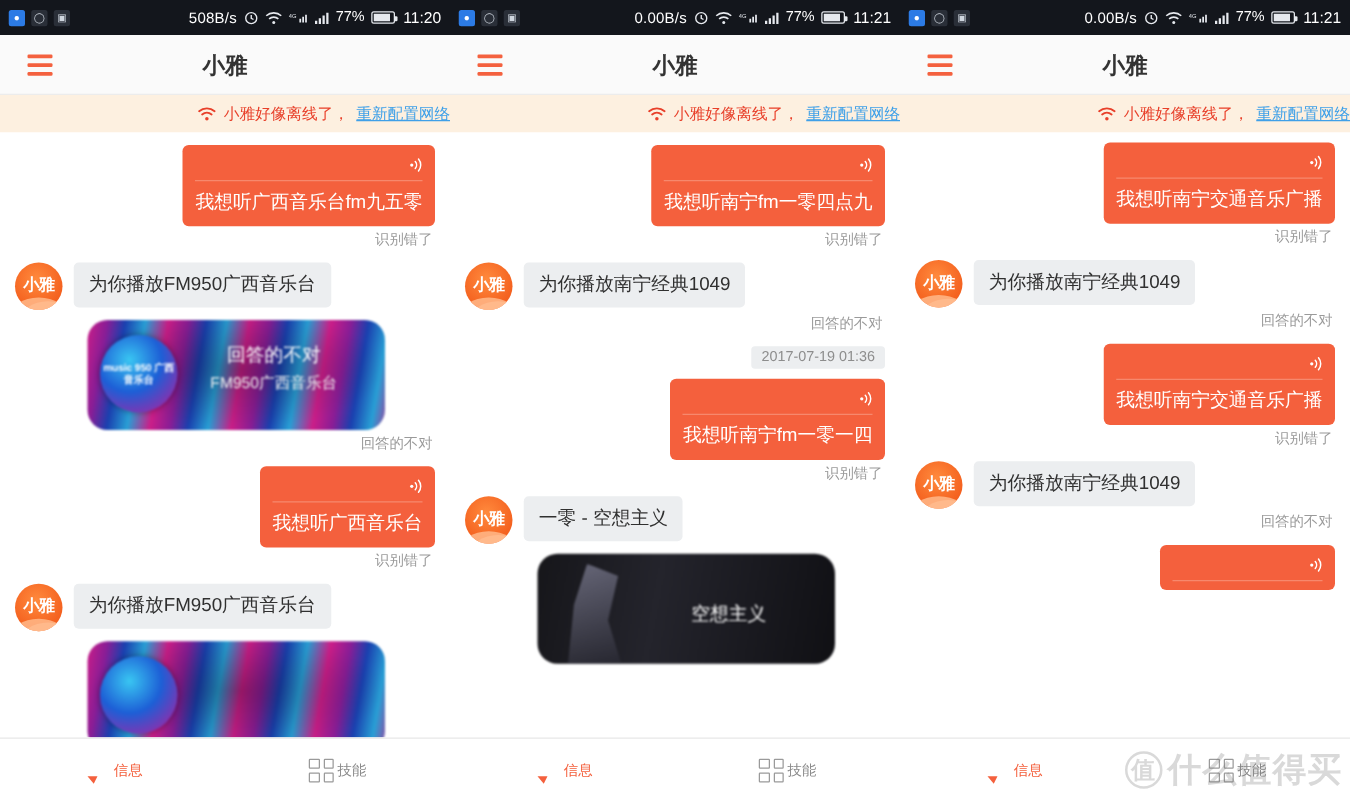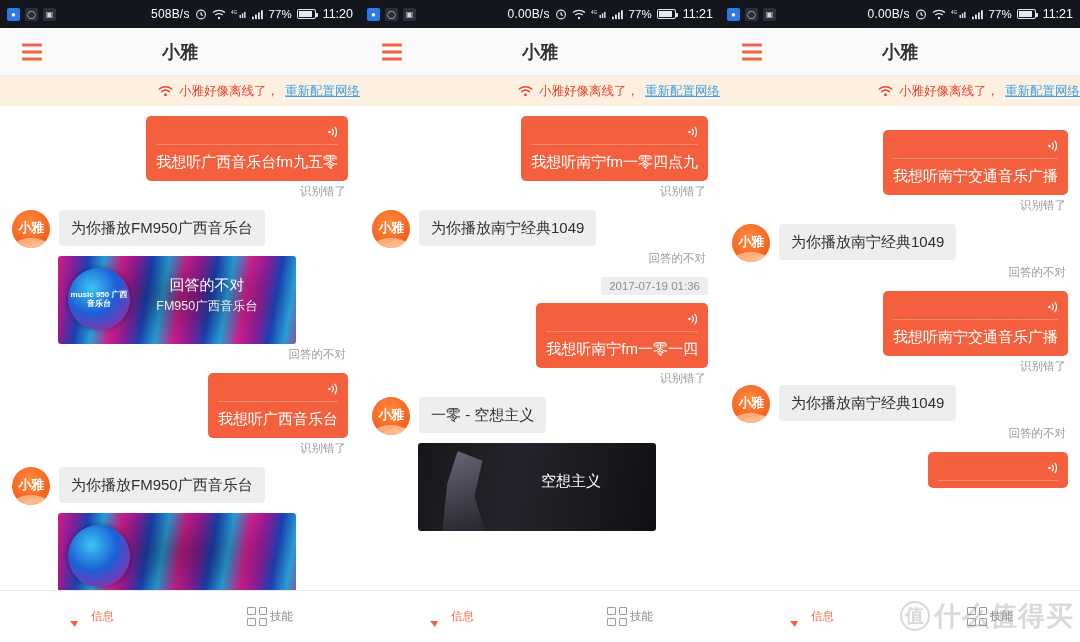--- a/index.html
+++ b/index.html
@@ -119,22 +119,22 @@
   }
 
   .timestamp-row { display: flex; justify-content: flex-end; margin: 10px 0 8px 0; }
   .timestamp {
     background: #eceef0; color: #8d8d8d; font-size: 11.5px;
     padding: 3px 8px; border-radius: 3px;
   }
 
   
   .card {
-    width: 238px; height: 88px; border-radius: 3px; overflow: hidden;
-    position: relative; margin-left: 46px; margin-bottom: 2px;
+    width: 238px; height: 88px; border-radius: 16px; overflow: hidden;
+    position: relative; margin-left: 58px; margin-bottom: 2px;
     filter: blur(0.7px);
   }
   .card.radio {
     background:
       repeating-linear-gradient(100deg,
         #d61f8f 0px, #8f1f9e 16px, #1b43b8 30px, #2aa7e0 46px, #d61f8f 64px);
   }
   .card.radio:before {
     content: ""; position: absolute; left: 50%; top: 50%;
     transform: translate(-50%,-50%);
@@ -155,21 +155,21 @@
   .card .csub { color: #f0f0f0; font-size: 12.5px; line-height: 20px; }
   .card.music {
     background: linear-gradient(100deg, #16161a 0%, #24242c 40%, #101014 100%);
   }
   .card.music .fig {
     position: absolute; left: 18px; top: 8px; width: 62px; height: 82px;
     background: linear-gradient(160deg, rgba(120,120,140,.85), rgba(40,40,55,.2));
     clip-path: polygon(35% 0%, 75% 12%, 62% 55%, 80% 100%, 10% 100%, 18% 40%);
     filter: blur(1.2px);
   }
-  .card.music .ctexts { right: 10px; top: 27px; }
+  .card.music .ctexts { right: 10px; top: 38px; }
 
   
   .tabbar {
     height: 52px; border-top: 1px solid #e8e8e8; background: #ffffff;
     display: flex; flex: 0 0 auto; z-index: 5;
   }
   .tab {
     flex: 1; display: flex; align-items: center;
     justify-content: center; gap: 3px; cursor: pointer;
   }
@@ -579,21 +579,21 @@
         <svg width="15" height="13" viewBox="0 0 15 13">
             <path d="M1.3 4a9.5 9.5 0 0 1 12.4 0" stroke="#e8402a" stroke-width="1.5" fill="none" stroke-linecap="round"></path>
             <path d="M3.7 6.6a6 6 0 0 1 7.6 0" stroke="#e8402a" stroke-width="1.5" fill="none" stroke-linecap="round"></path>
             <circle cx="7.5" cy="9.9" r="1.4" fill="#e8402a"></circle>
           </svg>
       </span>
       <span>小雅好像离线了，</span>
       <span class="banner-link">重新配置网络</span>
     </div>
 
-    <div class="chat" style="padding-top:24px">
+    <div class="chat" style="padding-top:8px">
       <div class="row right">
         <div class="bubble-user">
           <div class="voice">
             <svg width="16" height="14" viewBox="0 0 16 14">
                 <path d="M12.8 2.2a7.4 7.4 0 0 1 0 9.6" stroke="#ffffff" stroke-width="1.2" fill="none" stroke-linecap="round"></path>
                 <path d="M10.2 4.2a4.2 4.2 0 0 1 0 5.6" stroke="#ffffff" stroke-width="1.2" fill="none" stroke-linecap="round"></path>
                 <circle cx="7.4" cy="7" r="1.3" fill="#ffffff"></circle>
               </svg>
           </div>
           <div class="divider"></div>

